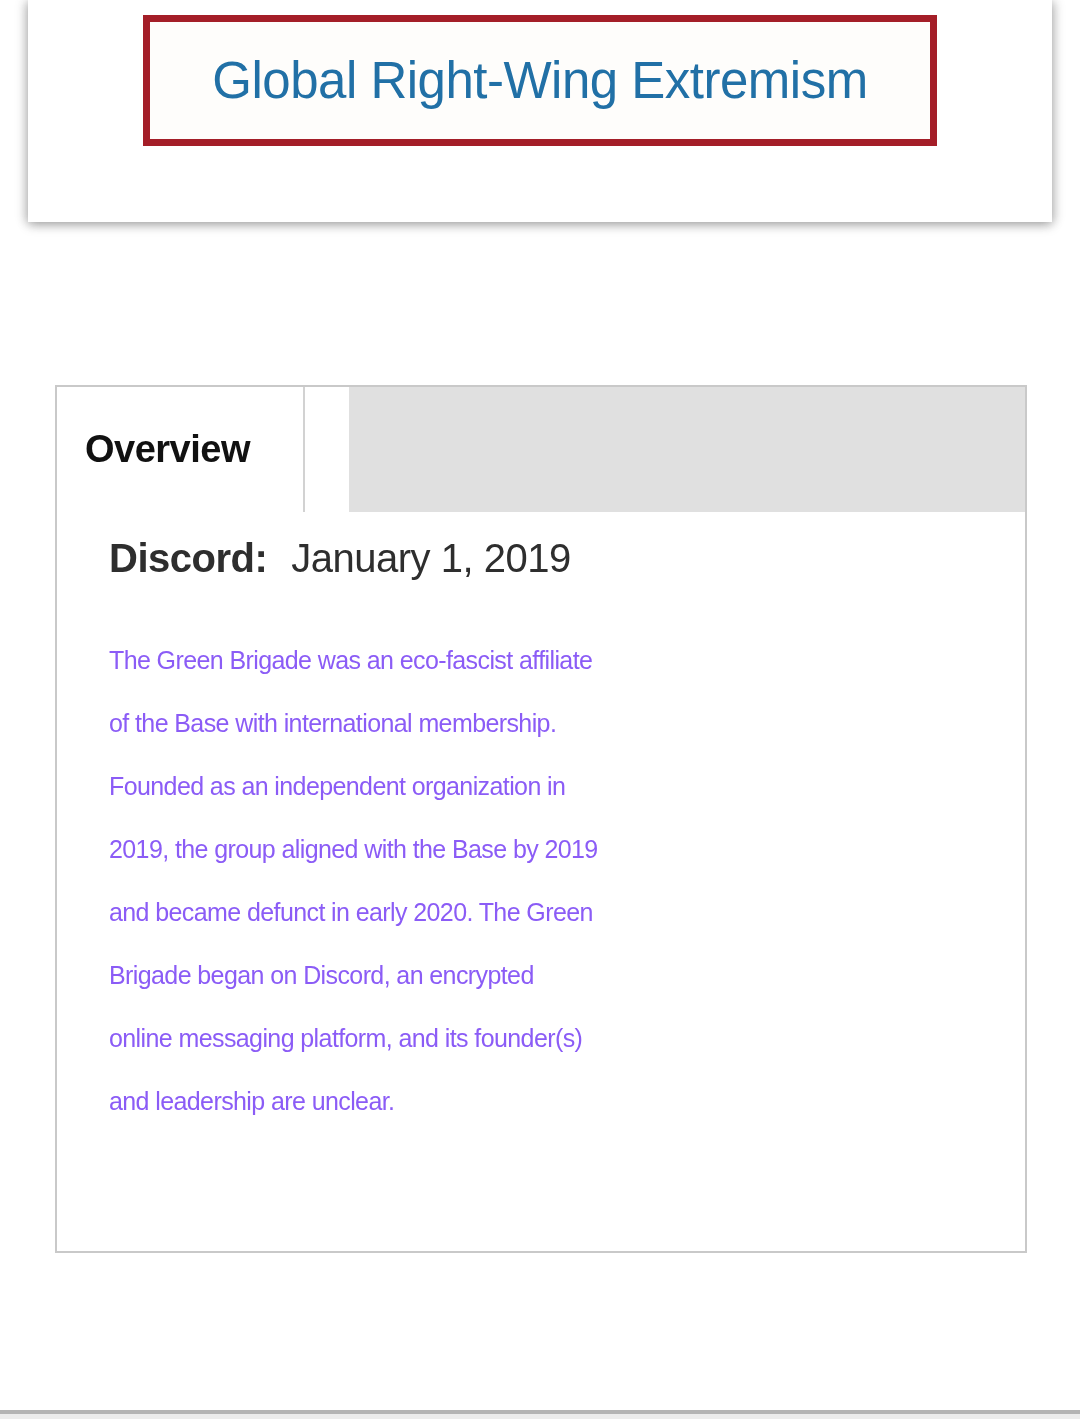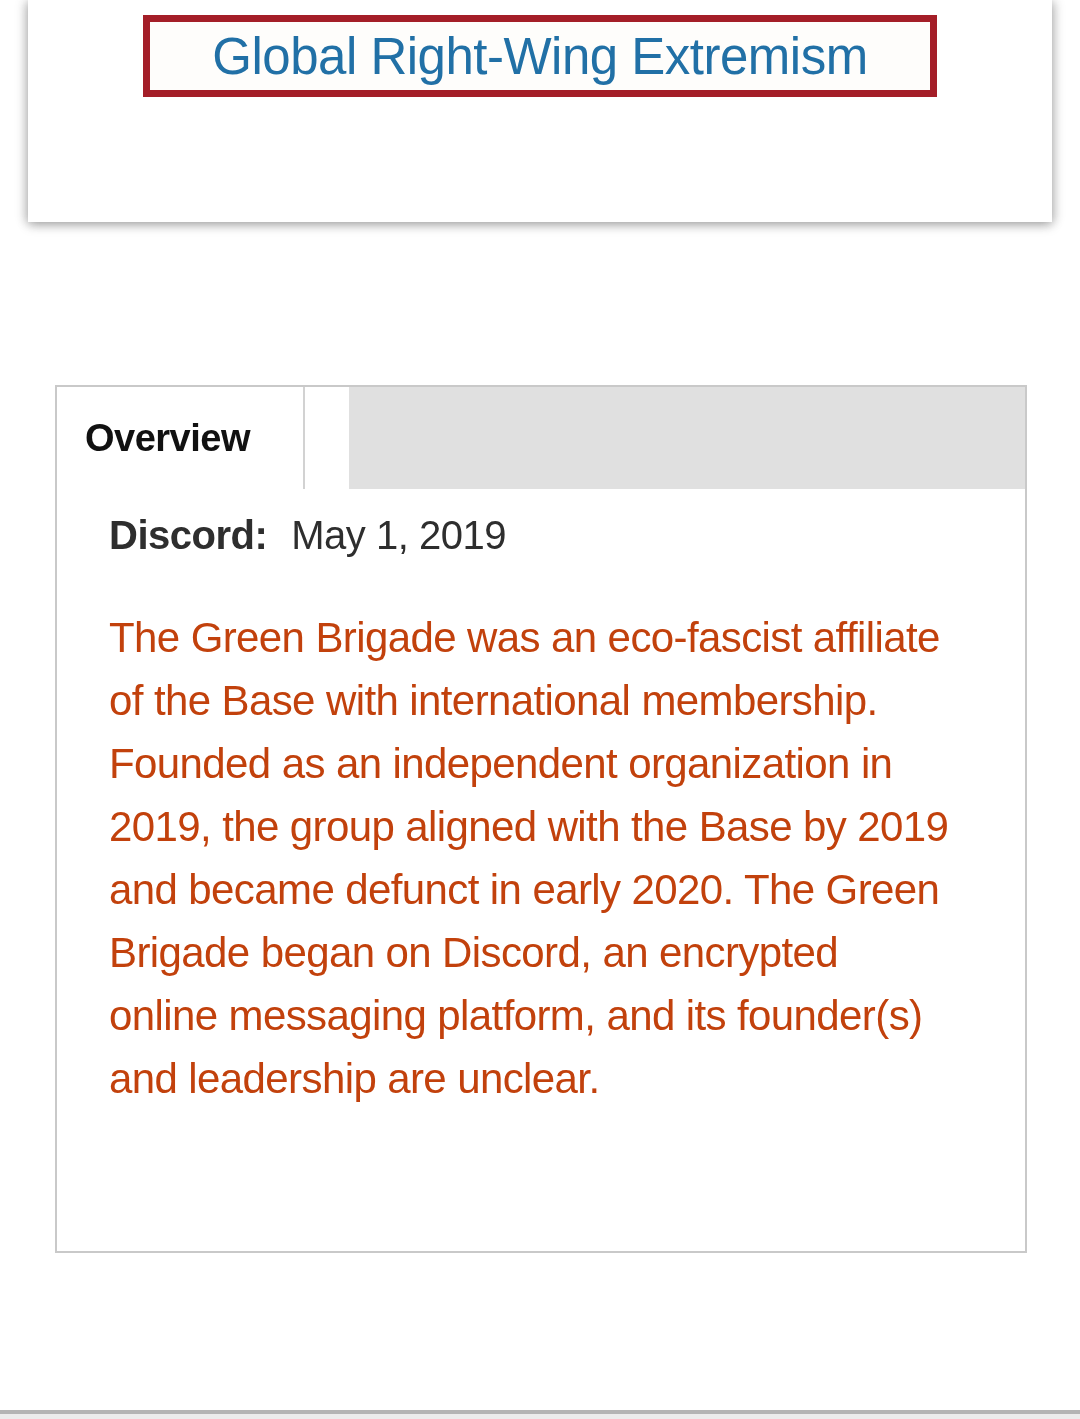--- a/index.html
+++ b/index.html
@@ -22,21 +22,21 @@
     background: #ffffff;
     box-shadow: 0 4px 10px rgba(0,0,0,0.22),
                 4px 0 10px rgba(0,0,0,0.13),
                 -4px 0 10px rgba(0,0,0,0.13);
   }
   .title-box {
     position: absolute;
     left: 115px;
     top: 15px;
     width: 794px;
-    height: 82px;
+    height: 131px;
     border: 7px solid #a41e28;
     background: #fefdfb;
     display: flex;
     align-items: center;
     justify-content: center;
   }
   .page-title {
     font-size: 51px;
     font-weight: 400;
     letter-spacing: -0.5px;
@@ -49,21 +49,21 @@
     position: absolute;
     left: 55px;
     top: 385px;
     width: 972px;
     height: 868px;
     background: #ffffff;
     border: 2px solid #c9c9c9;
   }
   .tab-bar {
     display: flex;
-    height: 102px;
+    height: 125px;
     gap: 44px;
   }
   .tab-active {
     width: 248px;
     background: #ffffff;
     border-right: 2px solid #d2d2d2;
     display: flex;
     align-items: center;
     padding-left: 28px;
     cursor: pointer;
@@ -86,23 +86,23 @@
     line-height: 53px;
     color: #2e2e2e;
     letter-spacing: -0.5px;
   }
   .field-label {
     font-weight: 700;
     margin-right: 24px;
   }
   .description {
     margin-top: 44px;
-    font-size: 42px;
+    font-size: 25px;
     line-height: 63px;
-    color: #c2410c;
+    color: #8b5cf6;
     letter-spacing: -0.6px;
     white-space: pre-line;
   }
 
   
   .bottom-divider {
     position: absolute;
     left: 0;
     top: 1410px;
     width: 1080px;
@@ -123,21 +123,21 @@
 <div class="overview-panel">
   <div class="tab-bar">
     <div class="tab-active">
       <span>Overview</span>
     </div>
     <div class="tab-strip-rest"></div>
   </div>
 
   <div class="panel-body">
     <div class="field-line">
-      <span class="field-label">Discord:</span><span class="field-value">May 1, 2019</span>
+      <span class="field-label">Discord:</span><span class="field-value">January 1, 2019</span>
     </div>
 
     <p class="description">The Green Brigade was an eco-fascist affiliate
 of the Base with international membership.
 Founded as an independent organization in
 2019, the group aligned with the Base by 2019
 and became defunct in early 2020. The Green
 Brigade began on Discord, an encrypted
 online messaging platform, and its founder(s)
 and leadership are unclear.</p>

